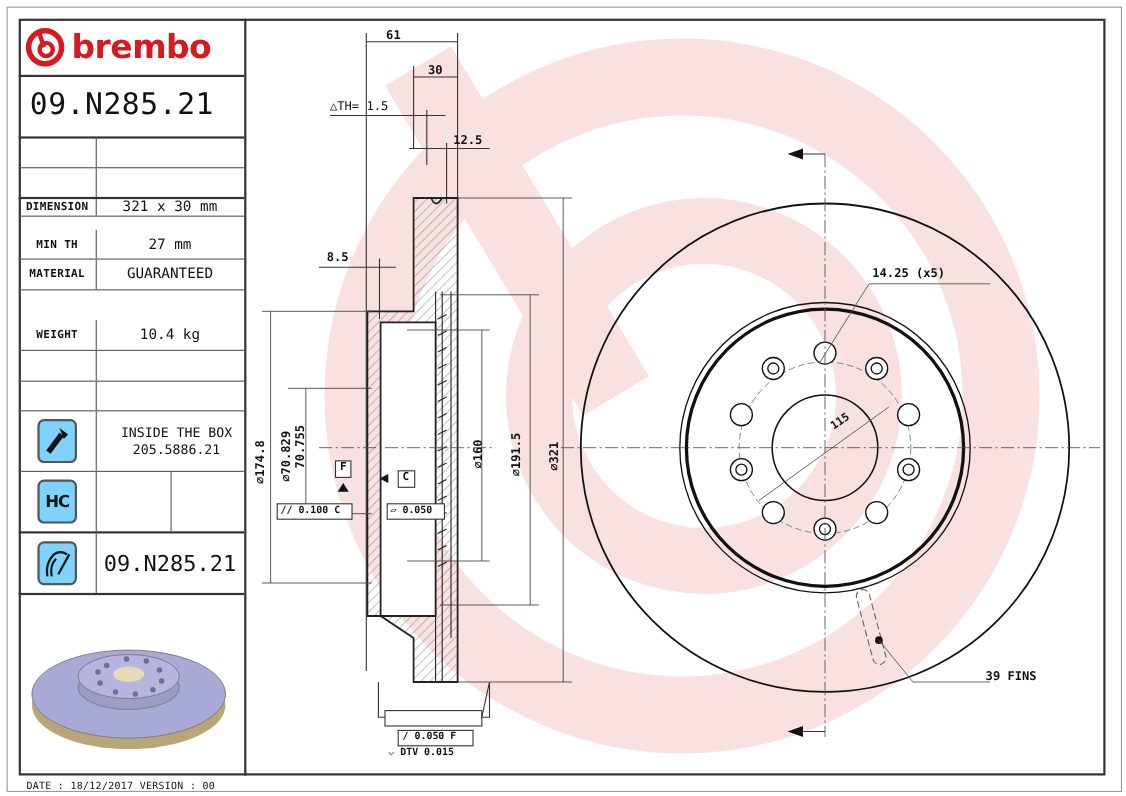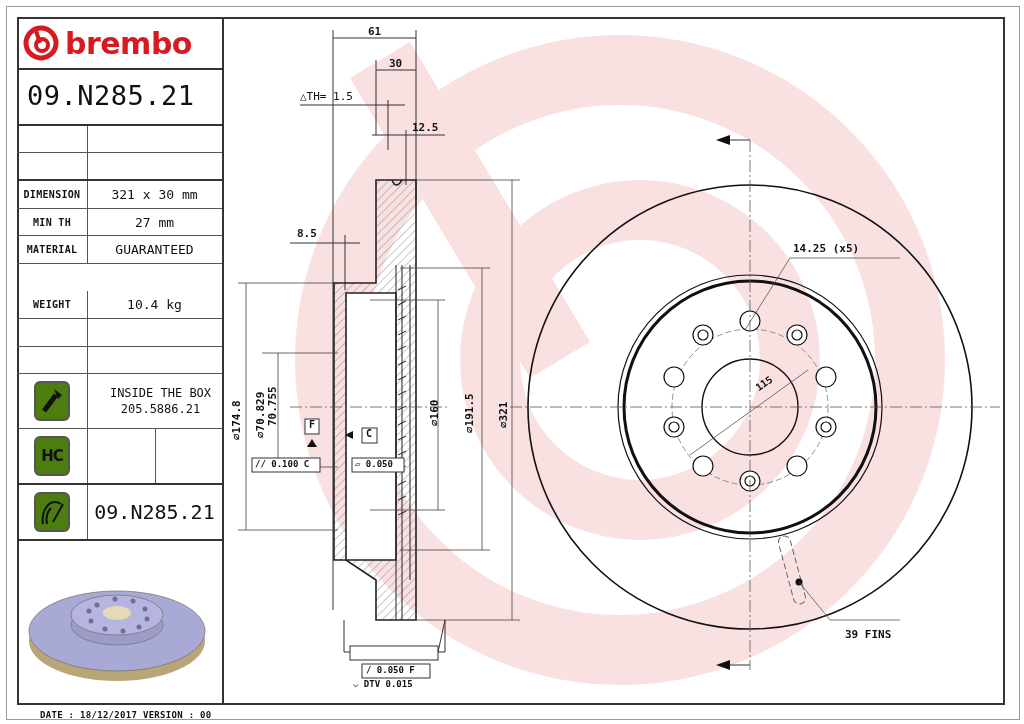--- a/index.html
+++ b/index.html
@@ -7,22 +7,22 @@
   .outer{position:absolute;left:6px;top:6px;width:1012px;height:712px;border:1px solid #999;}
   .frame{position:absolute;left:17px;top:17px;width:988px;height:688px;border:2px solid #333;box-sizing:border-box;}
   .side{position:absolute;left:17px;top:17px;width:207px;height:688px;border-right:2px solid #333;box-sizing:border-box;}
   .row{position:absolute;left:0;width:205px;border-bottom:1px solid #555;box-sizing:border-box;}
   .row.thick{border-bottom:2px solid #333;}
   .cell-l{position:absolute;left:0;top:0;bottom:0;width:70px;border-right:1px solid #555;display:flex;align-items:center;justify-content:center;font-size:10px;font-weight:bold;letter-spacing:0.3px;}
   .cell-r{position:absolute;left:70px;right:0;top:0;bottom:0;display:flex;align-items:center;justify-content:center;font-size:13px;}
   .logo{position:absolute;left:6px;top:8px;display:flex;align-items:center;}
   .logo-text{font-family:"DejaVu Sans","Liberation Sans",sans-serif;font-weight:bold;font-size:30px;color:#d71920;letter-spacing:-0.5px;margin-left:6px;}
   .partno{position:absolute;left:10px;top:62px;font-size:27px;font-family:"DejaVu Sans Mono",monospace;letter-spacing:0.5px;}
-  .icon-box{width:32px;height:36px;border:2px solid #555;border-radius:6px;display:flex;align-items:center;justify-content:center;background:#4d7c0f;}
-  .footer{position:absolute;left:40px;top:710px;font-size:9px;font-weight:bold;letter-spacing:0.3px;}
+  .icon-box{width:32px;height:36px;border:2px solid #555;border-radius:6px;display:flex;align-items:center;justify-content:center;background:#7dd3fc;}
+  .footer{position:absolute;left:24px;top:710px;font-size:9px;font-weight:normal;letter-spacing:0.3px;}
   .dim{position:absolute;font-size:11px;font-weight:bold;font-family:"DejaVu Sans Mono",monospace;white-space:nowrap;}
   .vert{transform:rotate(-90deg);transform-origin:left top;}
   svg{position:absolute;left:0;top:0;}
   .drawing{position:absolute;left:0;top:0;width:1024px;height:724px;}
 </style>
 </head>
 <body>
 
 <div class="outer"></div>
 <div class="frame"></div>
@@ -164,21 +164,21 @@
   <div class="row thick" style="top:53px;height:56px;">
     <div class="partno" style="top:10px;">09.N285.21</div>
   </div>
   <div class="row" style="top:109px;height:27px;">
       <div class="cell-l"></div>
     </div>
   <div class="row thick" style="top:136px;height:28px;">
       <div class="cell-l"></div>
     </div>
 
-  <div class="row" style="top:164px;height:28px;">
+  <div class="row" style="top:164px;height:16px;">
     <div class="cell-l">DIMENSION</div>
     <div class="cell-r">321 x 30 mm</div>
   </div>
   <div class="row" style="top:192px;height:27px;">
     <div class="cell-l">MIN TH</div>
     <div class="cell-r">27 mm</div>
   </div>
   <div class="row" style="top:219px;height:28px;">
     <div class="cell-l">MATERIAL</div>
     <div class="cell-r">GUARANTEED</div>
@@ -248,21 +248,21 @@
           <circle cx="88" cy="88" r="2.5"></circle>
           <circle cx="74" cy="80" r="2.5"></circle>
           <circle cx="72" cy="70" r="2.5"></circle>
       </g>
     </svg>
   </div>
 </div>
 
 <div class="footer">DATE : 18/12/2017 VERSION : 00</div>
 
-<div class="dim" style="left:368px;top:25px;">61</div>
+<div class="dim" style="left:351px;top:25px;">61</div>
 <div class="dim" style="left:389px;top:57px;">30</div>
 <div class="dim" style="left:300px;top:90px;font-weight:normal;">△TH= 1.5</div>
 <div class="dim" style="left:412px;top:121px;">12.5</div>
 <div class="dim" style="left:297px;top:227px;">8.5</div>
 
 <div class="dim vert" style="left:230px;top:440px;">⌀174.8</div>
 <div class="dim vert" style="left:254px;top:438px;">⌀70.829</div>
 <div class="dim vert" style="left:266px;top:426px;">70.755</div>
 <div class="dim vert" style="left:428px;top:426px;">⌀160</div>
 <div class="dim vert" style="left:463px;top:433px;">⌀191.5</div>
@@ -270,13 +270,13 @@
 
 <div class="dim" style="left:309px;top:419px;font-size:10px;">F</div>
 <div class="dim" style="left:366px;top:428px;font-size:10px;">C</div>
 <div class="dim" style="left:255px;top:459px;font-size:9px;">// <span>0.100</span> <span>C</span></div>
 <div class="dim" style="left:355px;top:459px;font-size:9px;">▱ <span>0.050</span></div>
 <div class="dim" style="left:353px;top:647px;font-size:9px;margin-top:32px;">⌵ <span>DTV 0.015</span></div>
 <div class="dim" style="left:366px;top:665px;font-size:9px;">/ <span>0.050</span> <span>F</span></div>
 
 <div class="dim" style="left:793px;top:242px;">14.25 (x5)</div>
 <div class="dim" style="left:755px;top:378px;transform:rotate(-35deg);font-size:10px;">115</div>
-<div class="dim" style="left:845px;top:608px;margin-top:20px;">39 FINS</div>
+<div class="dim" style="left:896px;top:608px;">39 FINS</div>
 
 </body></html>

